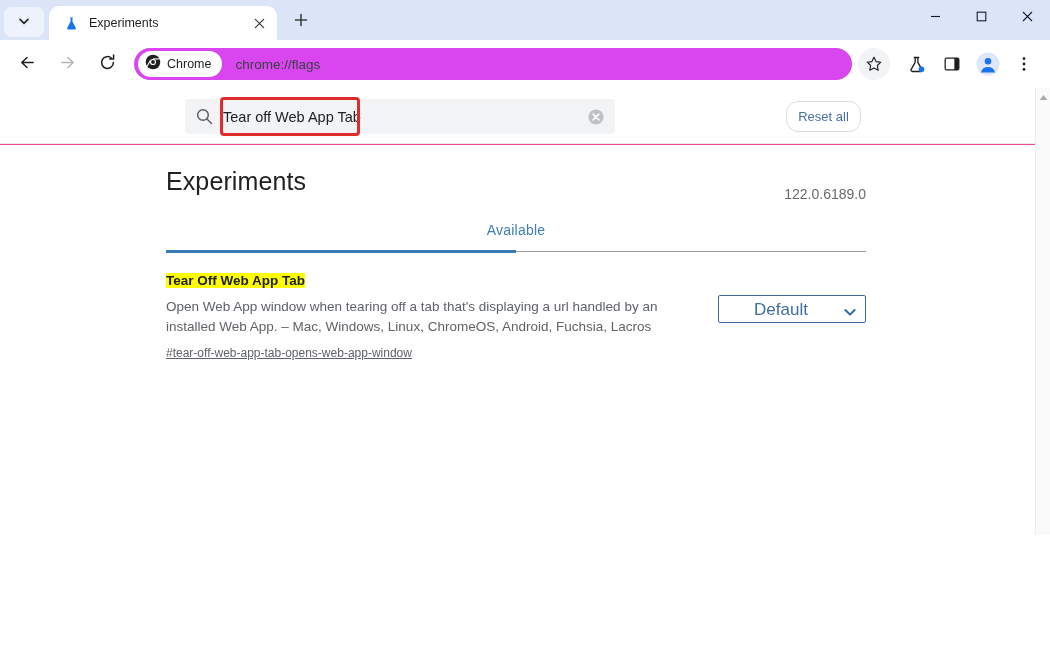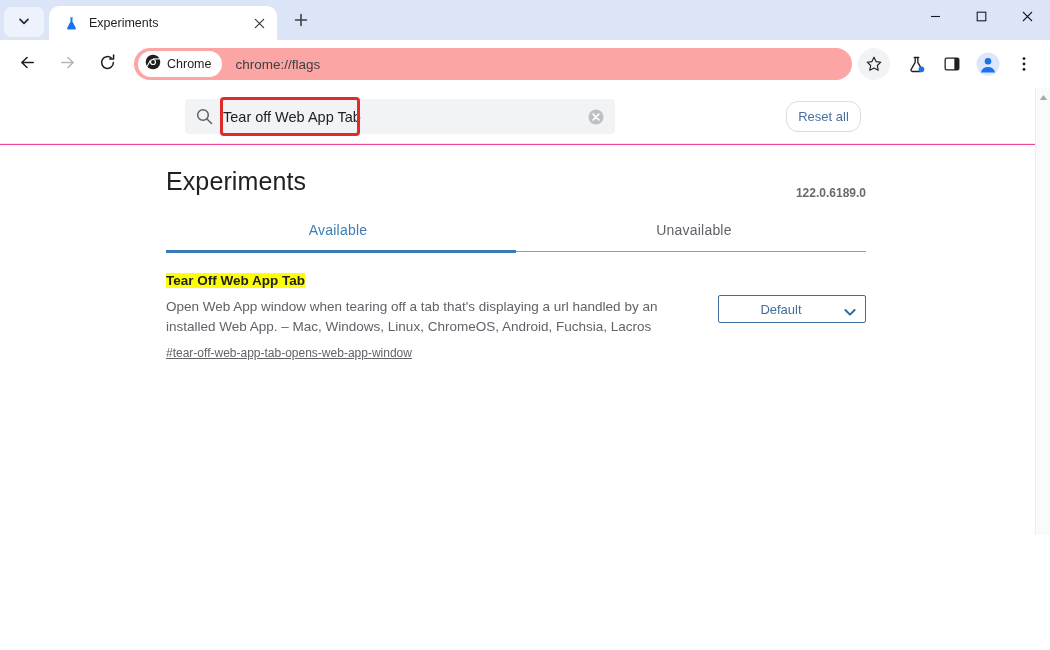--- a/index.html
+++ b/index.html
@@ -110,21 +110,21 @@
     display: flex; align-items: center; justify-content: center;
     cursor: pointer;
   }
   .nav-btn.first { margin-left: 10px; }
 
   .omnibox {
     flex: 1 1 auto;
     height: 32px;
     margin-left: 10px;
     margin-right: 6px;
-    background: #fca5a5;
+    background: #d946ef;
     border-radius: 16px;
     display: flex;
     align-items: center;
     padding-left: 4px;
     cursor: text;
   }
   .chrome-chip {
     height: 26px;
     background: #ffffff;
     border-radius: 13px;
@@ -249,23 +249,22 @@
 
   .page-title {
     font-size: 25px;
     font-weight: normal;
     color: #212121;
     letter-spacing: 0.1px;
   }
   .version {
     position: absolute;
     right: 0; top: 41px;
-    font-size: 12px;
+    font-size: 14px;
     color: #6a6a6a;
-    font-weight: bold;
   }
 
   .tabs {
     margin-top: 26px;
     display: flex;
     border-bottom: 1px solid #9b9b9b;
     position: relative;
     gap: 12px;
   }
   .flag-tab {
@@ -327,21 +326,21 @@
     margin-top: 24px;
   }
   .exp-select {
     width: 148px;
     height: 28px;
     border: 1px solid #3f6e9e;
     border-radius: 2px;
     background: #ffffff;
     color: #3f6e9e;
     font-family: "Liberation Sans", sans-serif;
-    font-size: 13px;
+    font-size: 17px;
     text-align: center;
     text-align-last: center;
     appearance: none;
     -webkit-appearance: none;
     padding-right: 22px;
     cursor: pointer;
     outline: none;
   }
   .select-chevron {
     position: absolute;
@@ -543,21 +542,20 @@
     </div>
 
     <div class="content">
       <div class="content-inner">
 
         <div class="page-title">Experiments</div>
         <div class="version">122.0.6189.0</div>
 
         <div class="tabs">
           <div class="flag-tab active">Available</div>
-          <div class="flag-tab">Unavailable</div>
           <div class="tab-underline"></div>
         </div>
 
         <div class="experiment">
           <div class="exp-left">
             <div><span class="exp-title">Tear Off Web App Tab</span></div>
             <div class="exp-desc">Open Web App window when tearing off a tab that's displaying a url handled by an installed Web App. – Mac, Windows, Linux, ChromeOS, Android, Fuchsia, Lacros</div>
             <div class="exp-link">#tear-off-web-app-tab-opens-web-app-window</div>
           </div>
 

